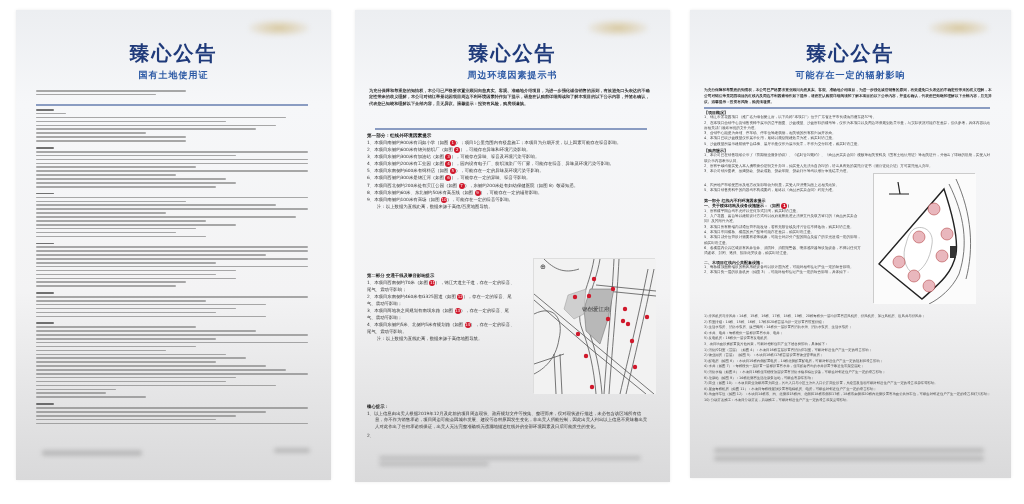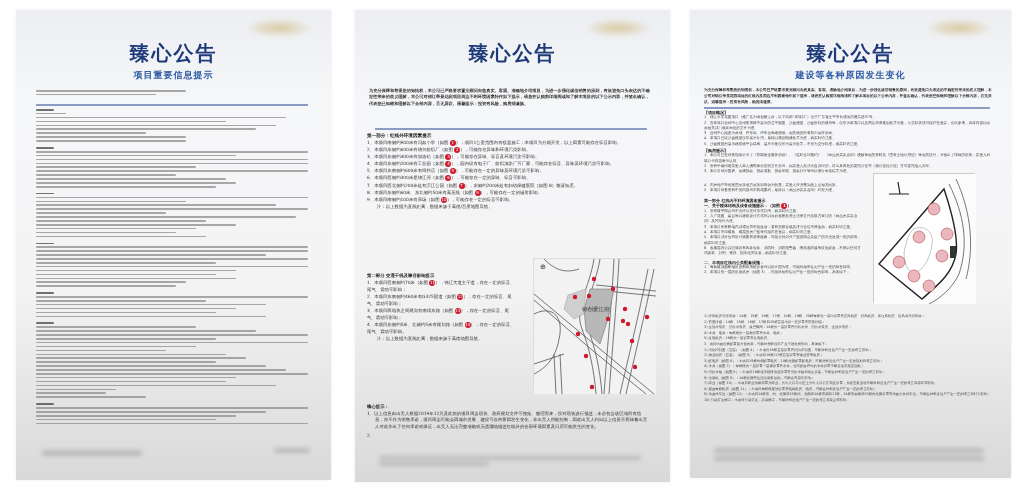--- a/index.html
+++ b/index.html
@@ -68,21 +68,21 @@
   }
 </style>
 </head>
 <body>
 
 <div class="stage">
 
   <div class="poster p1">
     <div class="logo-blur"></div>
     <div class="title">臻心公告</div>
-    <div class="subtitle">项目重要信息提示</div>
+    <div class="subtitle">国有土地使用证</div>
 
     <div class="lines" style="left:20px; top:80px; width:160px;">
       <div class="ln" style="width:150px"></div>
       <div class="ln" style="width:120px"></div>
     </div>
     <div class="divider" style="left:20px; top:94px; width:272px;"></div>
 
     <div class="lines" style="left:20px; top:99px; width:272px;">
       <div class="ln hd"></div>
       <div class="ln" style="width:30px"></div>
@@ -168,20 +168,21 @@
       <div class="ln" style="width:180px"></div>
       <div class="ln" style="width:272px"></div>
     </div>
     <div class="blurblock" style="left:26px; top:440px; width:100px; height:6px;"></div>
     <div class="blurblock" style="left:258px; top:438px; width:36px; height:5px;"></div>
   </div>
 
   <div class="poster p2">
     <div class="logo-blur"></div>
     <div class="title">臻心公告</div>
+    <div class="subtitle">周边环境因素提示书</div>
 
     <div class="intro" style="left:14px; top:78px; width:284px;">为充分保障和尊重您的知情权，本公司已严格要求置业顾问向您真实、客观、准确地介绍项目，为进一步强化诚信销售的原则，有效避免口头表达的不确定性带来的歧义理解，本公司对锦江帝景花园项目周边不利环境因素特作如下提示，请您在认购前详细阅读和了解本项目的以下公示内容，并签名确认，代表您已知晓和理解以下全部内容，且无异议。温馨提示：投资有风险，购房须谨慎。</div>
     <div class="divider" style="left:20px; top:118px; width:272px;"></div>
 
     <div class="list" style="top:123px;">
       <div class="section-h">第一部分：红线外环境因素提示</div>
       <div><span>1、</span><span>本项目南侧约900米有冯如小学（如图</span> <span class="num">1</span><span>）；项目1公里范围内有楼盘施工；本项目为分期开发，以上因素可能存在噪音影响。</span></div>
       <div><span>2、</span><span>本项目东侧约600米有锦兴纺织厂（如图</span> <span class="num">2</span><span>），可能存在异味和环境污染影响。</span></div>
       <div><span>3、</span><span>本项目东侧约300米有加油站（如图</span> <span class="num">3</span><span>），可能存在异味、噪音及环境污染等影响。</span></div>
       <div><span>4、</span><span>本项目东侧约200米有工业园（如图</span> <span class="num">4</span><span>），园内设有电子厂、纺织漂染厂等厂家，可能存在噪音、异味及环境污染等影响。</span></div>
@@ -250,21 +251,21 @@
       <div style="padding-left:8px; text-indent:-8px;">1、以上信息由出卖人根据2019年12月及此前的项目周边现状、政府规划文件等搜集、整理而来，仅对现状进行描述，未必包含该区域所有信息，亦不作为销售承诺，项目周边可能会因城市发展、建设等各种原因发生变化，非出卖人所能控制，因此出卖人列出以上信息不意味着出卖人对此作出了任何承诺或保证，出卖人无法完整准确或无遗漏地描述红线外的全部环境因素及日后可能发生的变化。</div>
       <div style="margin-top:3px;">2、</div>
     </div>
     <div class="blurblock" style="left:24px; top:446px; width:262px; height:4px;"></div>
     <div class="blurblock" style="left:24px; top:452px; width:110px; height:4px;"></div>
   </div>
 
   <div class="poster p3">
     <div class="logo-blur"></div>
     <div class="title">臻心公告</div>
-    <div class="subtitle">建设等各种原因发生变化</div>
+    <div class="subtitle">可能存在一定的辐射影响</div>
 
     <div class="intro" style="left:14px; top:78px; width:290px; font-size:3.7px; line-height:5.8px;">为充分保障和尊重您的知情权，本公司已严格要求置业顾问向您真实、客观、准确地介绍项目，为进一步强化诚信销售的原则，有效避免口头表达的不确定性带来的歧义理解，本公司对锦江帝景花园项目的红线内及周边不利因素特作如下提示，请您在认购前详细阅读和了解本项目的以下公示内容，并签名确认，代表您已知晓和理解以下全部内容，且无异议。温馨提示：投资有风险，购房须谨慎。</div>
     <div class="divider" style="left:14px; top:97px; width:286px; height:1.5px;"></div>
 
     <div class="lst" style="left:14px; top:100px; width:288px;">
       <div class="section-h">【项目概况】</div>
       <div>1、锦江帝景花园项目（推广名为锦创爱江府，以下简称“本项目”）位于广东省连平市长成镇南塘东路37号。</div>
       <div>2、在本项目营销中心及销售资料中展示的总平面图、沙盘模型、沙盘所标的楼号等，仅作为本项目以及周边环境规划效果示意，与实际状况可能存在差异，仅供参考，具体内容以政府相关部门最终审批的文件为准。</div>
       <div>3、营销中心能提为商铺、停车场、停车位等建筑物，相关物的所有权归属开发商。</div>
       <div>4、本项目已取沙盘模型仅作展示使用，最终以规划报建效果为准，购买时请注意。</div>

